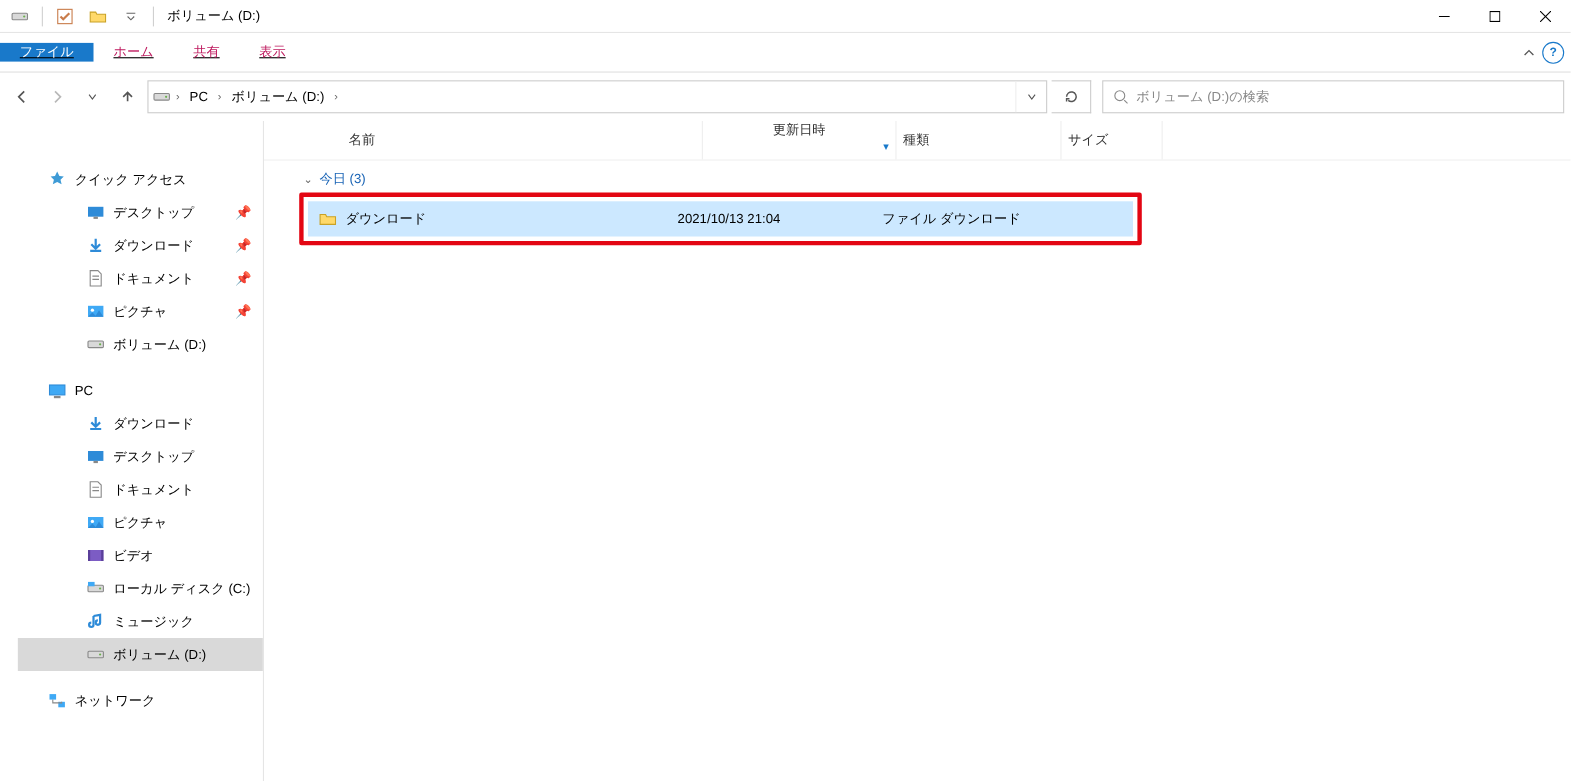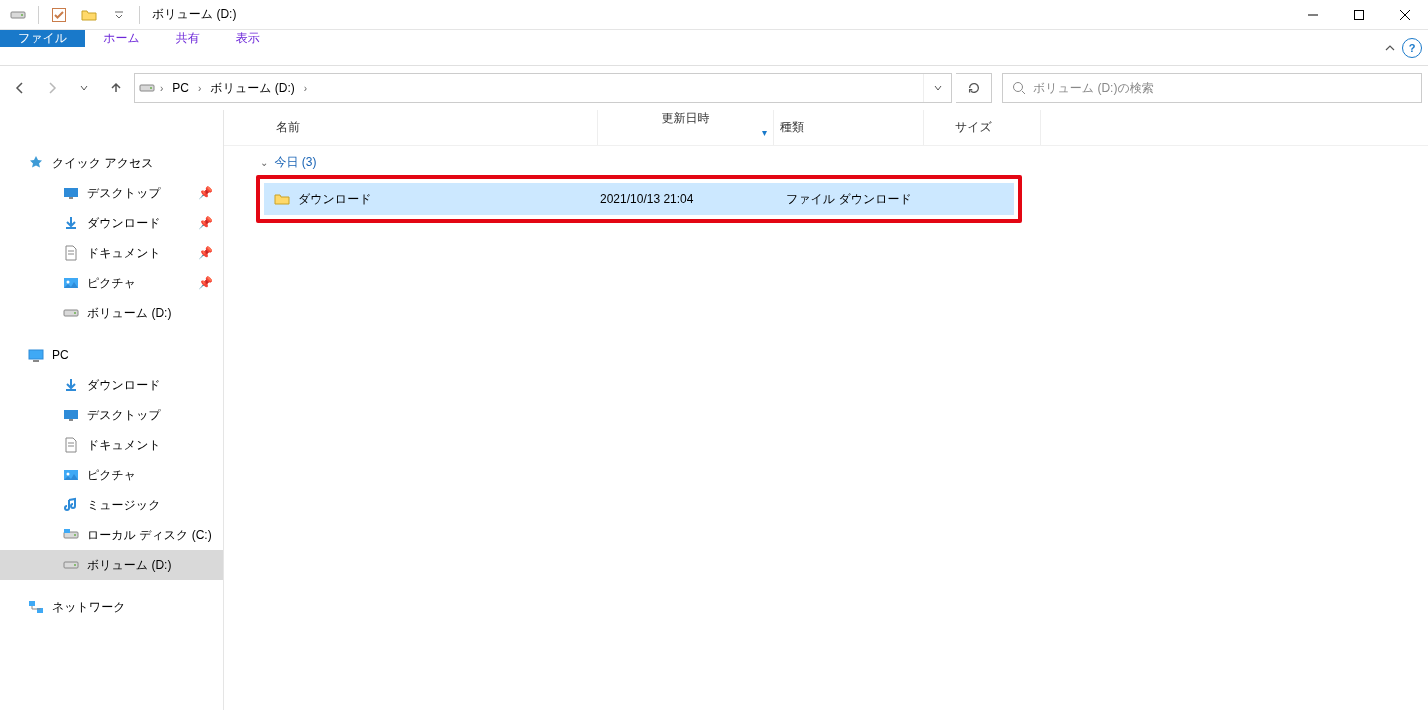--- a/index.html
+++ b/index.html
@@ -9,22 +9,22 @@
   .titlebar { height:30px; display:flex; align-items:center; justify-content:space-between; border-bottom:1px solid #e5e5e5; }
   .titlebar-left { display:flex; align-items:center; gap:6px; padding-left:6px; height:100%; }
   .tb-sep { width:1px; height:18px; background:#d0d0d0; margin:0 2px; }
   .qat-btn { width:24px; height:24px; display:flex; align-items:center; justify-content:center; }
   .title-text { padding-left:4px; font-size:12px; }
   .win-controls { display:flex; height:100%; }
   .win-btn { width:46px; height:30px; display:flex; align-items:center; justify-content:center; }
 
   
   .ribbon-row { height:36px; display:flex; align-items:stretch; justify-content:space-between; border-bottom:1px solid #e0e0e0; background:#fff; }
-  .ribbon-tabs { display:flex; align-items:flex-start; }
-  .ribbon-tab { padding:0 18px; display:flex; align-items:center; color:#6d28d9; font-size:12px; }
+  .ribbon-tabs { display:flex; align-items:center;text-decoration:underline; }
+  .ribbon-tab { padding:0 18px; display:flex; align-items:center; color:#be185d; font-size:12px; }
   .ribbon-tab.file { background:#1979ca; color:#fff; }
   .ribbon-right { display:flex; align-items:center; padding-right:6px; gap:6px; }
   .ribbon-chevron { color:#555; }
   .ribbon-help { width:20px;height:20px;border:1px solid #1979ca;border-radius:50%;display:flex;align-items:center;justify-content:center;color:#1979ca;font-weight:bold;font-size:11px; }
 
   
   .addr-row { height:44px; display:flex; align-items:center; gap:4px; padding:0 6px; }
   .nav-btn { width:28px; height:28px; display:flex; align-items:center; justify-content:center; color:#555; }
   .nav-btn.disabled { color:#b8b8b8; }
   .addr-box { flex:1; height:30px; border:1px solid #ccc; display:flex; align-items:center; gap:2px; padding-left:4px; }
@@ -34,38 +34,38 @@
   .addr-drop { width:28px; height:100%; display:flex; align-items:center; justify-content:center; border-left:1px solid #eee; }
   .addr-refresh { width:36px; height:30px; border:1px solid #ccc; border-left:none; display:flex; align-items:center; justify-content:center; }
   .search-box { width:420px; height:30px; border:1px solid #ccc; margin-left:6px; display:flex; align-items:center; gap:6px; padding:0 8px; color:#666; }
   .search-box input { border:none; outline:none; flex:1; font-size:12px; color:#000000; }
   .search-box input::placeholder { color:#888; }
 
   
   .main { display:flex; height:calc(100% - 30px - 36px - 44px); }
 
   
-  .tree { width:224px; border-right:1px solid #e5e5e5; padding-top:38px; overflow:auto; }
+  .tree { width:224px; border-right:1px solid #e5e5e5; padding-top:38px; overflow:auto;margin-left:16px; }
   .tree-item { display:flex; align-items:center; height:30px; padding-left:28px; gap:8px; }
   .tree-item.lvl2 { padding-left:63px; }
   .tree-item.selected { background:#d9d9d9; }
   .tree-item .pin { margin-left:auto; margin-right:10px; color:#8a8a8a; font-size:12px; }
   .tree-item .label { white-space:nowrap; }
   .tree-gap { height:12px; }
 
   
   .content { flex:1; position:relative; overflow:auto; }
   .cols { display:flex; align-items:center; height:36px; border-bottom:1px solid #f0f0f0; padding-left:46px; color:#333; }
   .col { border-right:1px solid #eee; height:100%; display:flex; align-items:center; padding:0 6px; }
   .col.sort-active .sort-mark { color:#1979ca; margin-left:auto; font-size:10px; }
   .col .sort-mark { color:transparent; margin-left:auto; }
-  .col-name { width:328px; }
+  .col-name { width:328px;margin-left:25px; }
   .col-date { width:176px;flex-direction:column; }
   .col-type { width:150px;gap:24px; }
-  .col-size { width:92px;margin-left:25px; }
+  .col-size { width:92px; }
 
   .group-hdr { display:flex; align-items:center; gap:6px; padding:8px 0 4px 36px; color:#1863b5; }
   .group-hdr .chev { font-size:10px; color:#666; }
 
   .hl-box { border:4px solid #e30613; border-radius:2px; margin-left:32px; width:766px; padding:4px; }
   .file-row { display:flex; align-items:center; height:32px; background:#cce8ff; padding-left:10px; gap:10px; }
   .cell-name { width:316px; display:flex; align-items:center; gap:8px; }
   .cell-date { width:176px; }
   .cell-type { width:150px; }
 
@@ -289,32 +289,40 @@
     <div class="tree-item lvl2">
       <svg class="ico" viewBox="0 0 16 16">
           <rect x="1" y="3" width="14" height="10" fill="#3fa9f5"></rect>
           <circle cx="5" cy="7" r="1.5" fill="#fff"></circle>
           <path d="M1 13l4-4 3 3 3-5 4 6z" fill="#2e8bd8"></path>
         </svg>
       <span class="label">ピクチャ</span>
     </div>
     <div class="tree-item lvl2">
       <svg class="ico" viewBox="0 0 16 16">
+          <rect x="1" y="3" width="14" height="10" fill="#7c5cc4"></rect>
+          <rect x="1" y="3" width="2" height="10" fill="#5a3f99"></rect>
+          <rect x="13" y="3" width="2" height="10" fill="#5a3f99"></rect>
+        </svg>
+      <span class="label">ビデオ</span>
+    </div>
+    <div class="tree-item lvl2">
+      <svg class="ico" viewBox="0 0 16 16">
+          <rect x="1" y="5" width="14" height="6" rx="1" fill="#d9d9d9" stroke="#888"></rect>
+          <circle cx="12" cy="8" r="1" fill="#6ab04c"></circle>
+          <rect x="1" y="2" width="6" height="4" fill="#3fa9f5"></rect>
+        </svg>
+      <span class="label">ローカル ディスク (C:)</span>
+    </div>
+    <div class="tree-item lvl2">
+      <svg class="ico" viewBox="0 0 16 16">
           <path d="M6 3v8a2 2 0 1 1-2-2" stroke="#2e8bd8" fill="none" stroke-width="2"></path>
           <path d="M6 3l6-1v7a2 2 0 1 1-2-2" stroke="#2e8bd8" fill="none" stroke-width="2"></path>
         </svg>
       <span class="label">ミュージック</span>
-    </div>
-    <div class="tree-item lvl2">
-      <svg class="ico" viewBox="0 0 16 16">
-          <rect x="1" y="5" width="14" height="6" rx="1" fill="#d9d9d9" stroke="#888"></rect>
-          <circle cx="12" cy="8" r="1" fill="#6ab04c"></circle>
-          <rect x="1" y="2" width="6" height="4" fill="#3fa9f5"></rect>
-        </svg>
-      <span class="label">ローカル ディスク (C:)</span>
     </div>
     <div class="tree-item lvl2 selected">
       <svg class="ico" viewBox="0 0 16 16">
           <rect x="1" y="5" width="14" height="6" rx="1" fill="#d9d9d9" stroke="#888"></rect>
           <circle cx="12" cy="8" r="1" fill="#6ab04c"></circle>
         </svg>
       <span class="label">ボリューム (D:)</span>
     </div>
 
     <div class="tree-gap"></div>

